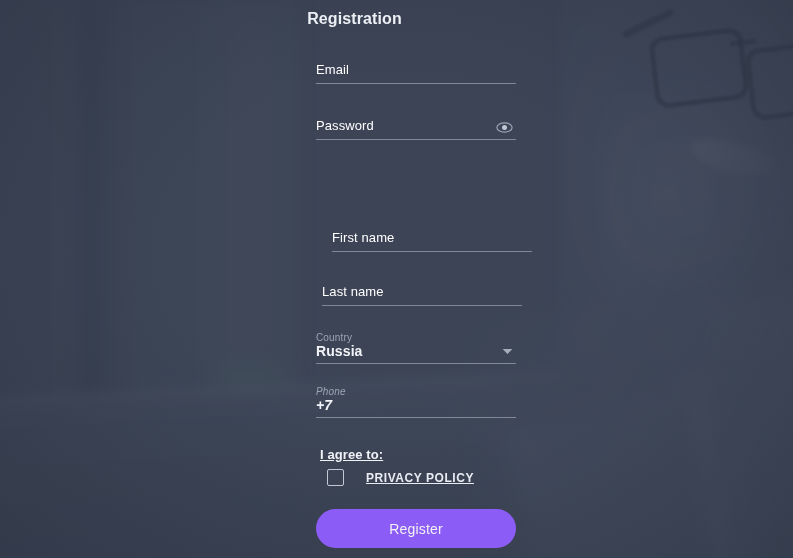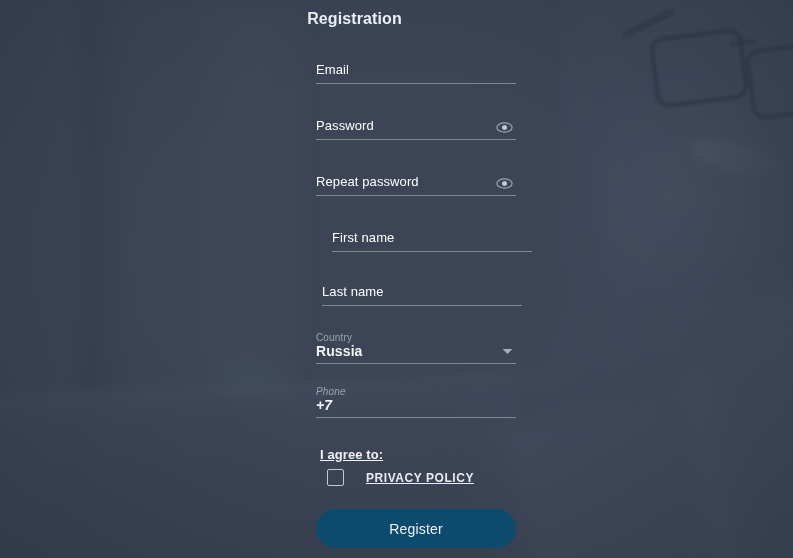--- a/index.html
+++ b/index.html
@@ -256,21 +256,21 @@
     cursor: pointer;
     white-space: nowrap;
   }
 
   #register-button {
     position: absolute;
     left: 316px; top: 509px;
     width: 200px; height: 39px;
     border: none;
     border-radius: 20px;
-    background: #0c4a6e;
+    background: #8b5cf6;
     color: #f3f1f2;
     font-family: "Liberation Sans", sans-serif;
     font-size: 14px;
     letter-spacing: .2px;
     cursor: pointer;
   }
 </style>
 </head>
 <body>
 
@@ -307,30 +307,20 @@
     <span class="ph">Password</span>
     <span class="eye-btn">
       <svg width="17" height="11" viewBox="0 0 17 11">
         <ellipse cx="8.5" cy="5.5" rx="7.6" ry="4.6" fill="none" stroke="#9ba4b4" stroke-width="1.2"></ellipse>
         <circle cx="8.5" cy="5.5" r="2.5" fill="#c2c8d3"></circle>
       </svg>
     </span>
     <span class="line"></span>
   </div>
 
-  <div class="field" id="field-repeat">
-    <span class="ph">Repeat password</span>
-    <span class="eye-btn">
-      <svg width="17" height="11" viewBox="0 0 17 11">
-        <ellipse cx="8.5" cy="5.5" rx="7.6" ry="4.6" fill="none" stroke="#9ba4b4" stroke-width="1.2"></ellipse>
-        <circle cx="8.5" cy="5.5" r="2.5" fill="#c2c8d3"></circle>
-      </svg>
-    </span>
-    <span class="line"></span>
-  </div>
 
   <div class="field" id="field-first">
     <span class="ph">First name</span>
     <span class="line"></span>
   </div>
 
   <div class="field" id="field-last">
     <span class="ph">Last name</span>
     <span class="line"></span>
   </div>

